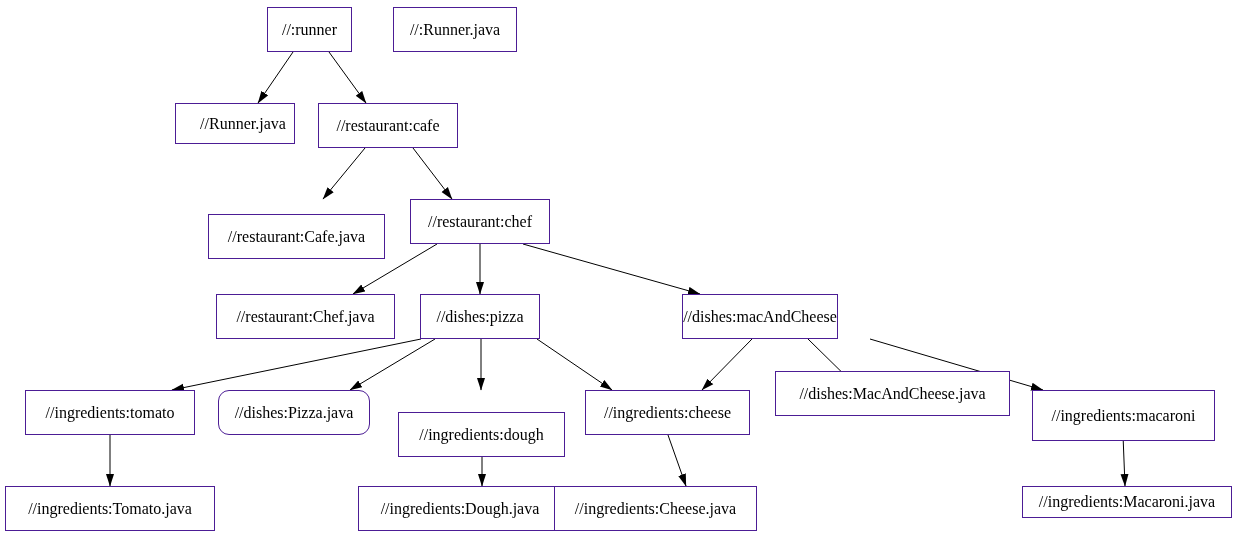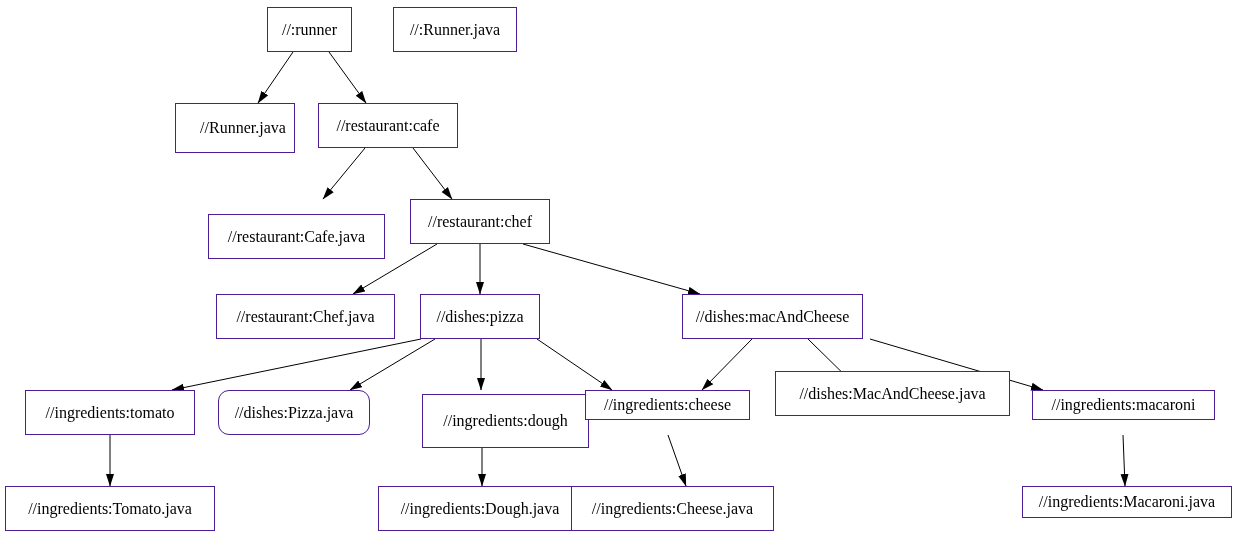--- a/index.html
+++ b/index.html
@@ -65,31 +65,31 @@
       <line x1="808" y1="339" x2="860" y2="390" marker-end="url(#arrowhead)"></line>
       <line x1="870" y1="339" x2="1043" y2="390" marker-end="url(#arrowhead)"></line>
       <line x1="110" y1="435" x2="110" y2="486" marker-end="url(#arrowhead)"></line>
       <line x1="482" y1="435" x2="482" y2="486" marker-end="url(#arrowhead)"></line>
       <line x1="668" y1="435" x2="686" y2="486" marker-end="url(#arrowhead)"></line>
       <line x1="1123" y1="435" x2="1125" y2="486" marker-end="url(#arrowhead)"></line>
     </svg>
   <div id="nodes-layer">
       <div class="graph-node" style="left: 267px; top: 7px; width: 85px; height: 45px;">//:runner</div>
       <div class="graph-node" style="left: 377px; top: 7px; width: 124px; height: 45px; margin-left: 16px;">//:Runner.java</div>
-      <div class="graph-node" style="left: 175px; top: 103px; width: 120px; height: 50px; padding-left: 16px;">//Runner.java</div>
+      <div class="graph-node" style="left: 175px; top: 103px; width: 120px; height: 41px; padding-left: 16px;">//Runner.java</div>
       <div class="graph-node" style="left: 318px; top: 103px; width: 140px; height: 45px;">//restaurant:cafe</div>
       <div class="graph-node" style="left: 208px; top: 199px; width: 177px; height: 45px; margin-top: 15px;">//restaurant:Cafe.java</div>
       <div class="graph-node" style="left: 410px; top: 199px; width: 140px; height: 45px;">//restaurant:chef</div>
       <div class="graph-node" style="left: 216px; top: 294px; width: 179px; height: 45px;">//restaurant:Chef.java</div>
       <div class="graph-node" style="left: 420px; top: 294px; width: 120px; height: 45px;">//dishes:pizza</div>
-      <div class="graph-node" style="left: 682px; top: 294px; width: 181px; height: 45px;">//dishes:macAndCheese</div>
+      <div class="graph-node" style="left: 682px; top: 294px; width: 156px; height: 45px;">//dishes:macAndCheese</div>
       <div class="graph-node" style="left: 25px; top: 390px; width: 170px; height: 45px;">//ingredients:tomato</div>
       <div class="graph-node" style="left: 218px; top: 390px; width: 152px; height: 45px; border-radius: 11px;">//dishes:Pizza.java</div>
-      <div class="graph-node" style="left: 398px; top: 394px; width: 167px; height: 54px; margin-left: 24px;">//ingredients:dough</div>
-      <div class="graph-node" style="left: 585px; top: 390px; width: 165px; height: 30px;">//ingredients:cheese</div>
+      <div class="graph-node" style="left: 398px; top: 412px; width: 167px; height: 45px;">//ingredients:dough</div>
+      <div class="graph-node" style="left: 585px; top: 390px; width: 165px; height: 45px;">//ingredients:cheese</div>
       <div class="graph-node" style="left: 775px; top: 371px; width: 235px; height: 45px;">//dishes:MacAndCheese.java</div>
-      <div class="graph-node" style="left: 1032px; top: 390px; width: 183px; height: 30px;">//ingredients:macaroni</div>
+      <div class="graph-node" style="left: 1032px; top: 390px; width: 183px; height: 51px;">//ingredients:macaroni</div>
       <div class="graph-node" style="left: 5px; top: 486px; width: 210px; height: 45px;">//ingredients:Tomato.java</div>
-      <div class="graph-node" style="left: 358px; top: 486px; width: 204px; height: 45px; margin-left: 20px;">//ingredients:Dough.java</div>
-      <div class="graph-node" style="left: 571px; top: 486px; width: 203px; height: 45px;">//ingredients:Cheese.java</div>
+      <div class="graph-node" style="left: 358px; top: 486px; width: 204px; height: 45px;">//ingredients:Dough.java</div>
+      <div class="graph-node" style="left: 554px; top: 486px; width: 203px; height: 45px;">//ingredients:Cheese.java</div>
       <div class="graph-node" style="left: 1022px; top: 486px; width: 210px; height: 32px;">//ingredients:Macaroni.java</div>
     </div>
 </div>
 
 </body></html>

